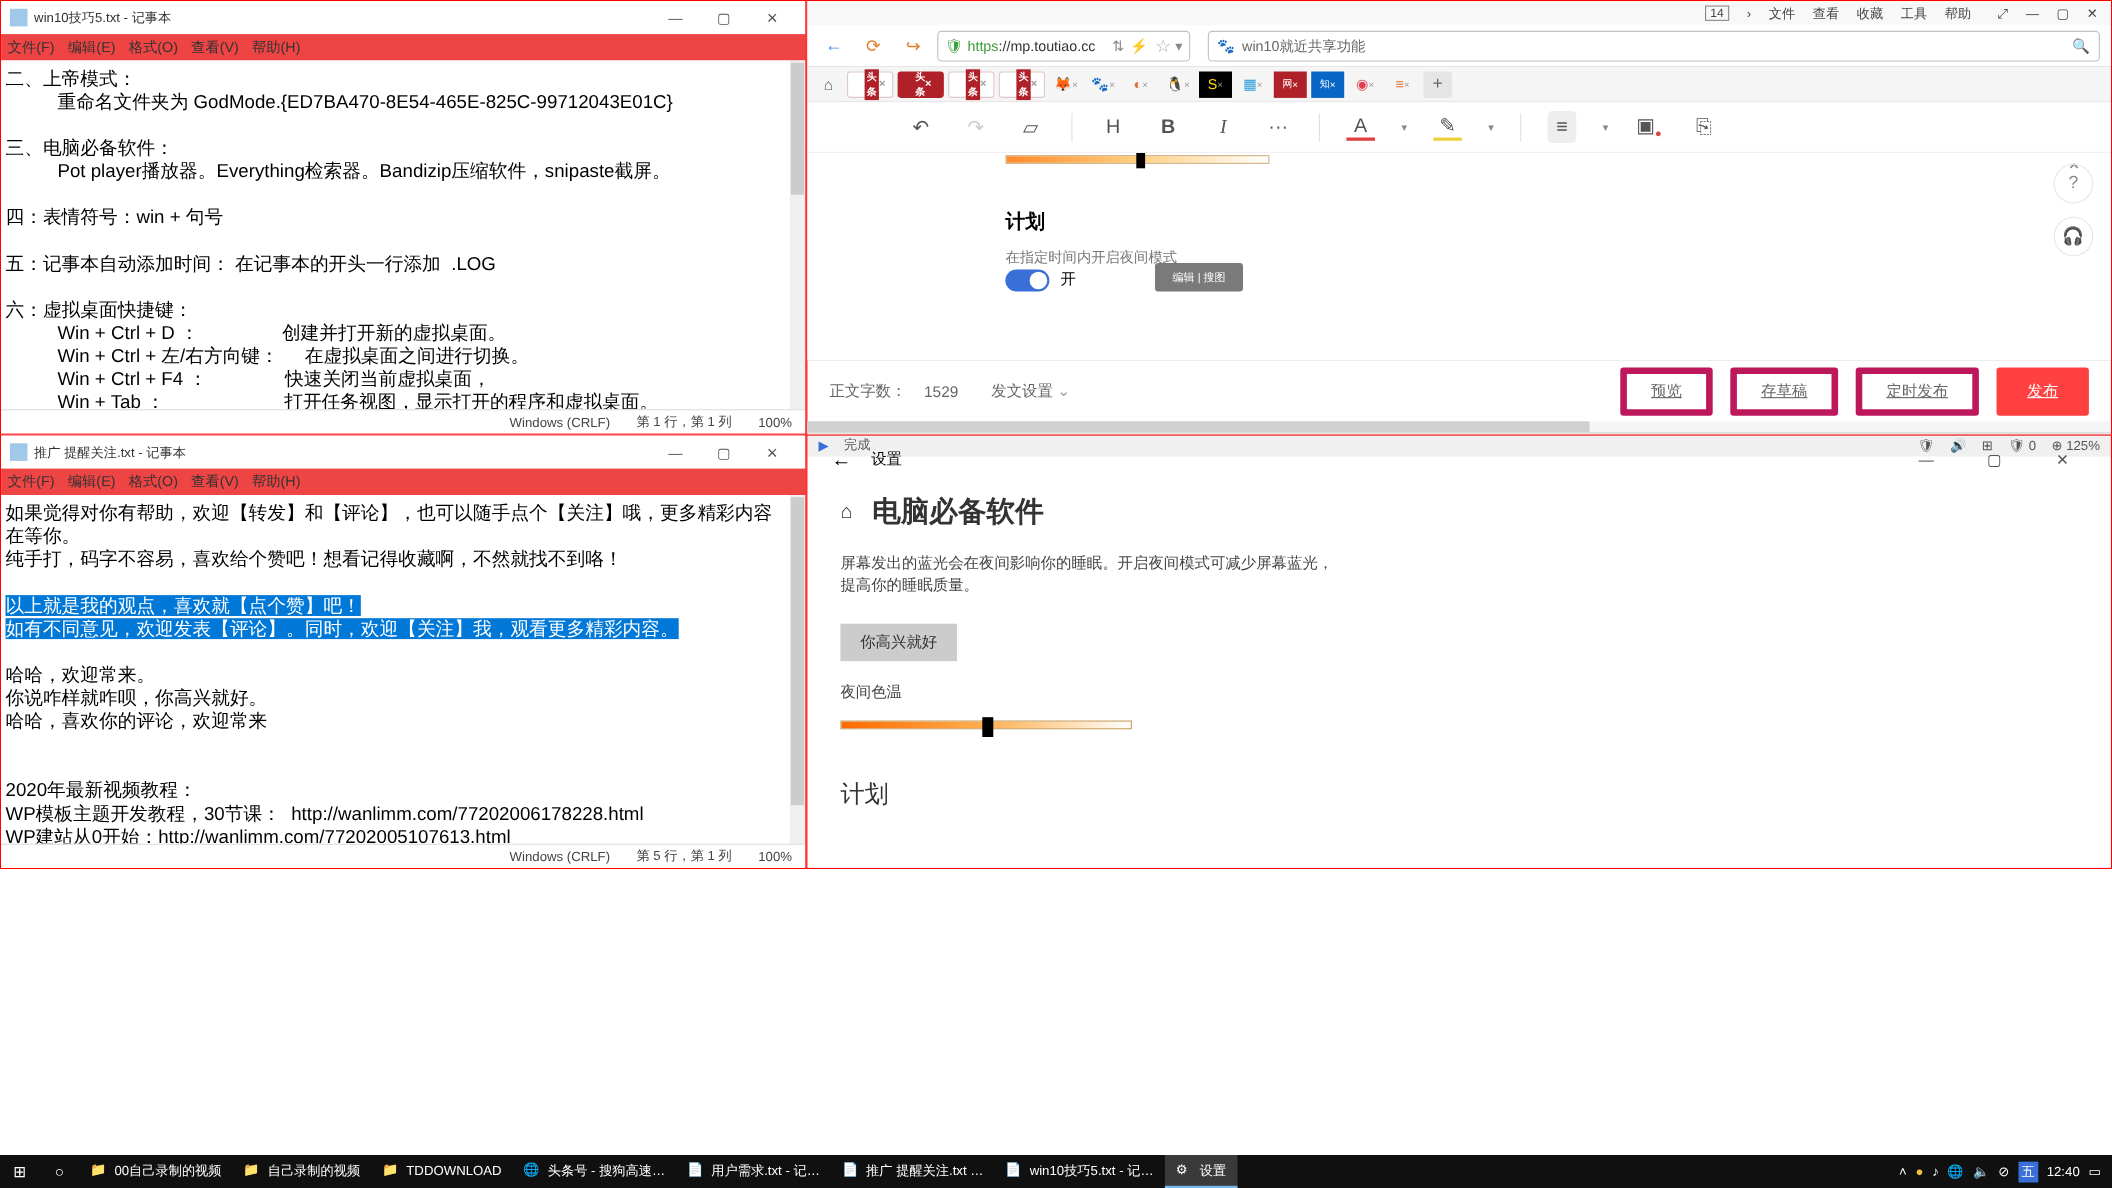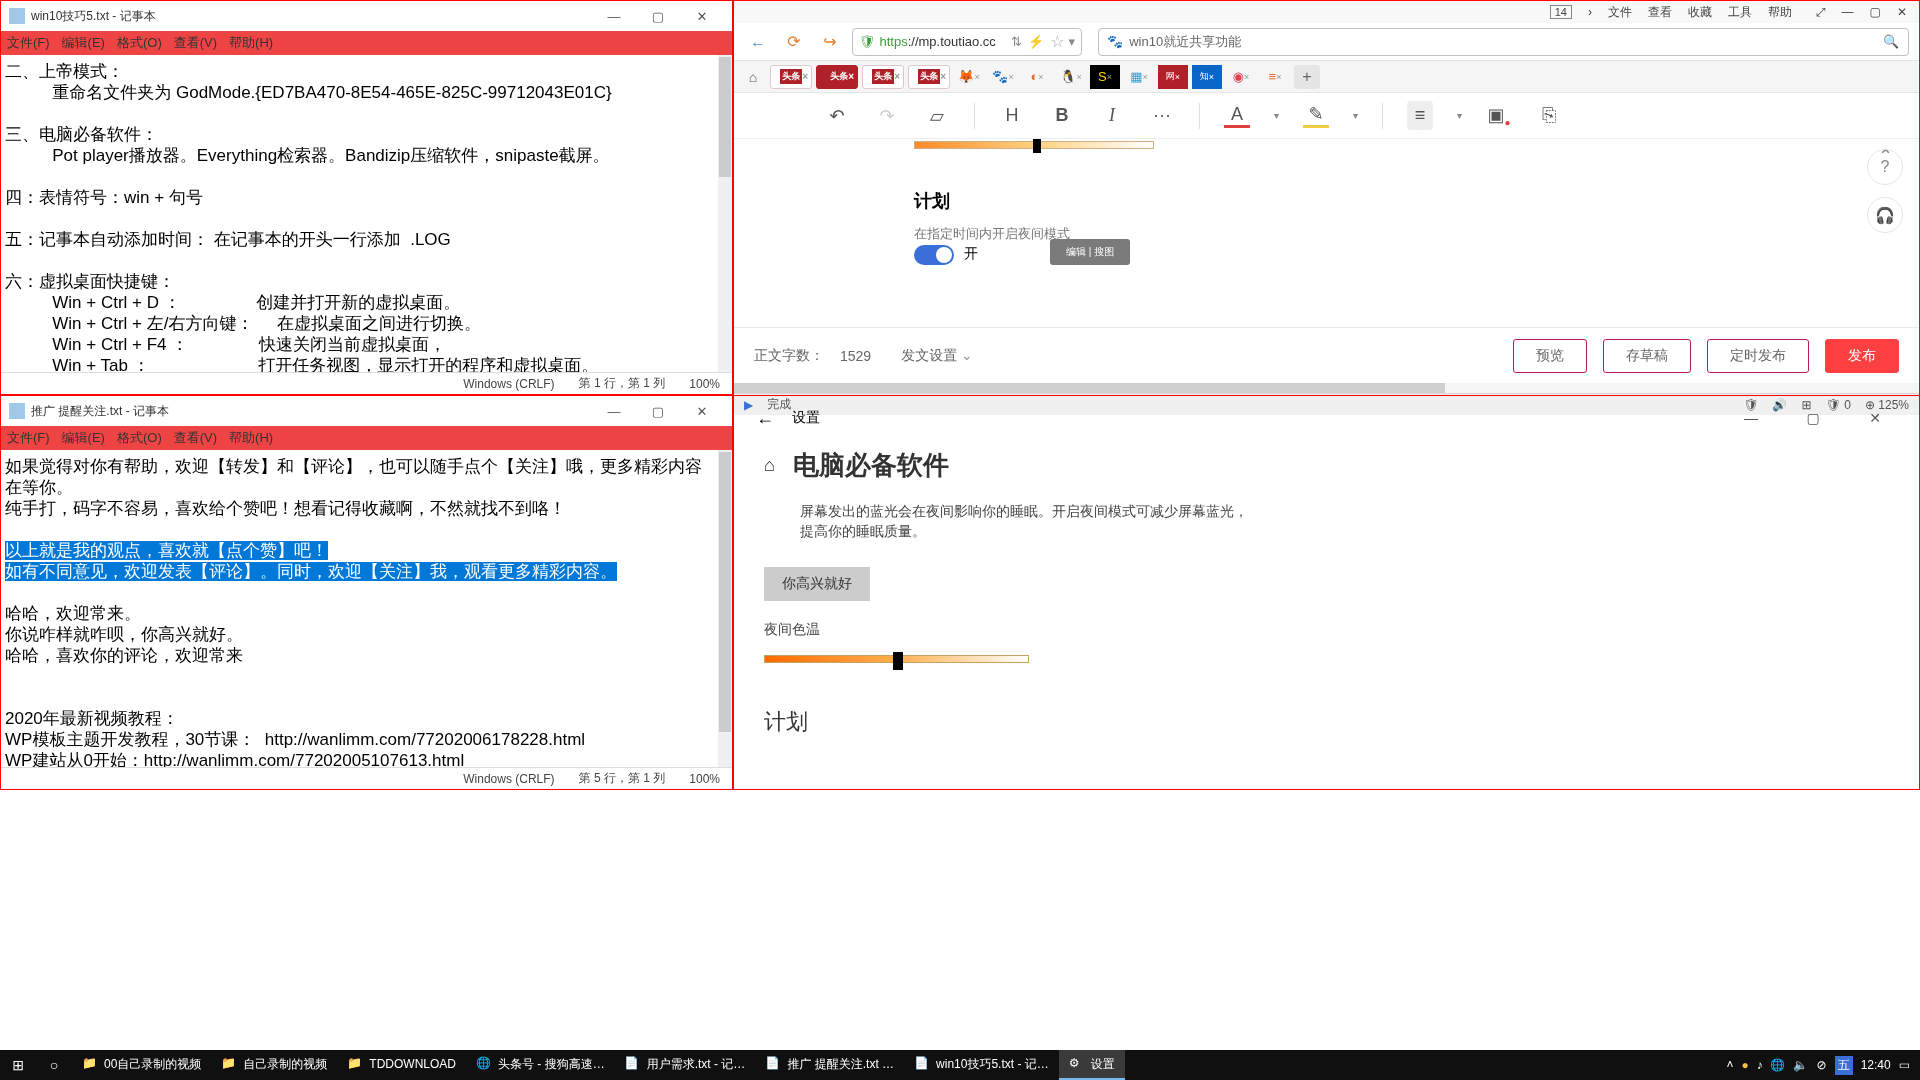--- a/index.html
+++ b/index.html
@@ -28,42 +28,42 @@
 .addr-row{height:38px;display:flex;align-items:center;gap:8px;padding:0 10px;background:#fff;border-bottom:1px solid #e5e5e5;}
 .nav-icon{width:28px;height:28px;display:flex;align-items:center;justify-content:center;color:#4f8fdd;font-size:16px;cursor:pointer;}
 .addr-input{flex:0 0 230px;height:28px;border:1px solid #c0c0c0;border-radius:4px;display:flex;align-items:center;padding:0 6px;font-size:13px;color:#333;}
 .addr-input .lock{color:#3a9e3a;margin-right:4px;}
 .addr-input .proto{color:#3a9e3a;}
 .fav{color:#aaa;font-size:16px;}
 .search-input{flex:1;height:28px;border:1px solid #c0c0c0;border-radius:4px;display:flex;align-items:center;padding:0 8px;font-size:13px;color:#666;margin-left:8px;}
 .search-input .paw{color:#2f7be4;margin-right:6px;}
 .tab-row{height:32px;background:#f5f5f5;display:flex;align-items:center;padding:0 6px;gap:4px;border-bottom:1px solid #e5e5e5;}
 .home-icon{width:26px;height:26px;display:flex;align-items:center;justify-content:center;color:#555;font-size:14px;}
-.btab{width:42px;height:24px;border:1px solid #e0c8c8;background:#fff;display:flex;align-items:center;justify-content:flex-end;padding:0 3px;font-size:9px;font-weight:bold;border-radius:3px;}
+.btab{width:42px;height:24px;border:1px solid #e0c8c8;background:#fff;display:flex;align-items:center;justify-content:space-between;padding:0 15px;font-size:9px;font-weight:bold;border-radius:3px;}
 .btab.active{background:#b02028;color:#fff;border-color:#b02028;}
 .btab .x{color:#999;font-size:10px;}
 .btab-s{width:30px;height:24px;display:flex;align-items:center;justify-content:center;font-size:13px;}
 .newtab{width:26px;height:24px;background:#e5e5e5;border-radius:3px;display:flex;align-items:center;justify-content:center;color:#666;}
 .editor-tb{height:46px;background:#fff;border-bottom:1px solid #eee;display:flex;align-items:center;gap:24px;padding:0 90px;font-size:18px;color:#555;}
 .editor-tb .btn{cursor:pointer;width:26px;text-align:center;}
 .editor-tb .sep{width:1px;height:26px;background:#e0e0e0;}
 .content-area{position:relative;height:188px;background:#fff;padding:10px 180px;overflow:hidden;}
 .ca-slider{position:absolute;top:2px;left:180px;width:240px;height:8px;background:linear-gradient(to right,#ff8a2a,#ffd080,#fff);border:1px solid #d0b080;}
 .ca-slider .knob{position:absolute;top:-3px;left:118px;width:8px;height:14px;background:#000;}
 .ca-plan{position:absolute;top:50px;left:180px;font-size:18px;font-weight:bold;}
 .ca-desc{position:absolute;top:86px;left:180px;font-size:13px;color:#777;}
 .ca-toggle{position:absolute;top:106px;left:180px;width:40px;height:20px;background:#3b6fd8;border-radius:10px;}
 .ca-toggle .knob{position:absolute;right:2px;top:2px;width:16px;height:16px;background:#fff;border-radius:50%;}
 .ca-on{position:absolute;top:106px;left:230px;font-size:14px;}
 .edit-pop{position:absolute;top:100px;left:316px;background:#7a7a7a;color:#fff;padding:6px 16px;border-radius:3px;font-size:10px;}
 .float-btns{position:absolute;right:16px;top:148px;display:flex;flex-direction:column;gap:12px;}
 .float-btns div{width:36px;height:36px;border:1px solid #e5e5e5;border-radius:50%;display:flex;align-items:center;justify-content:center;color:#888;font-size:16px;}
 .footer{height:56px;border-top:1px solid #e8e8e8;display:flex;align-items:center;padding:0 20px;gap:16px;font-size:14px;color:#666;}
 .footer .spacer{flex:1;}
-.fb-btn{border:1px solid #be185d;border-radius:3px;padding:7px 22px;cursor:pointer;background:#fff;}
+.fb-btn{border:6px solid #be185d;border-radius:3px;padding:7px 22px;cursor:pointer;background:#fff;text-decoration:underline;}
 .fb-btn.primary{background:#ff4040;color:#fff;border-color:#ff4040;}
 .br-status{height:22px;background:#f0f0f0;display:flex;align-items:center;padding:0 10px;gap:14px;font-size:12px;color:#555;border-top:1px solid #d5d5d5;}
 .br-status .sp{flex:1;}
 
 .set-title{height:44px;display:flex;align-items:center;padding:0 22px;gap:18px;}
 .set-title .wbtn{width:44px;text-align:center;font-size:14px;color:#555;cursor:pointer;}
 .set-body{padding:8px 30px;font-size:14px;color:#333;}
 .set-h1{font-size:26px;font-weight:600;margin-bottom:18px;display:flex;align-items:center;gap:18px;}
 .set-p{margin-bottom:16px;line-height:20px;color:#444;}
 .set-btn{display:inline-block;background:#ccc;padding:8px 18px;margin:10px 0 18px;cursor:pointer;}
@@ -296,21 +296,21 @@
     <div style="flex:1"></div>
     <div class="wbtn">—</div>
     <div class="wbtn">▢</div>
     <div class="wbtn">✕</div>
   </div>
   <div class="set-body">
     <div class="set-h1">
       <span style="font-size:18px;font-weight:normal;">⌂</span>
       <span>电脑必备软件</span>
     </div>
-    <div class="set-p" style="white-space:pre-line;margin-left:36px;">屏幕发出的蓝光会在夜间影响你的睡眠。开启夜间模式可减少屏幕蓝光，
+    <div class="set-p" style="white-space:pre-line;">屏幕发出的蓝光会在夜间影响你的睡眠。开启夜间模式可减少屏幕蓝光，
 提高你的睡眠质量。</div>
     <div class="set-btn">你高兴就好</div>
     <div class="set-p">夜间色温</div>
     <div class="slider2">
         <div class="knob"></div>
       </div>
     <div style="margin-top:44px;font-size:22px;">计划</div>
   </div>
 </div>
 

